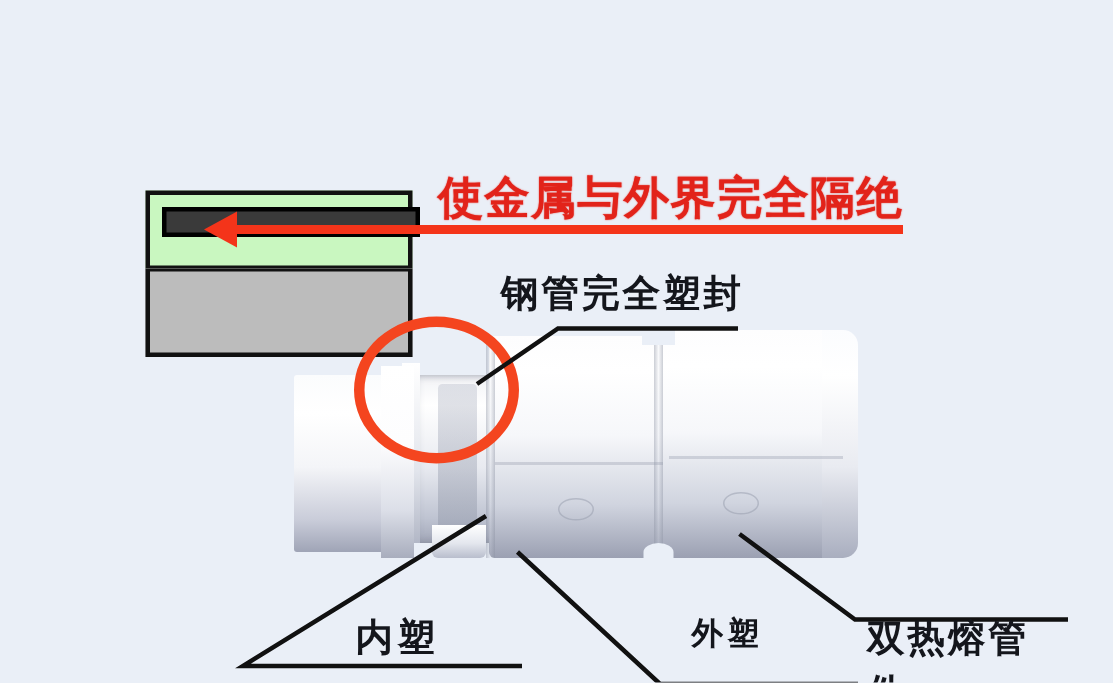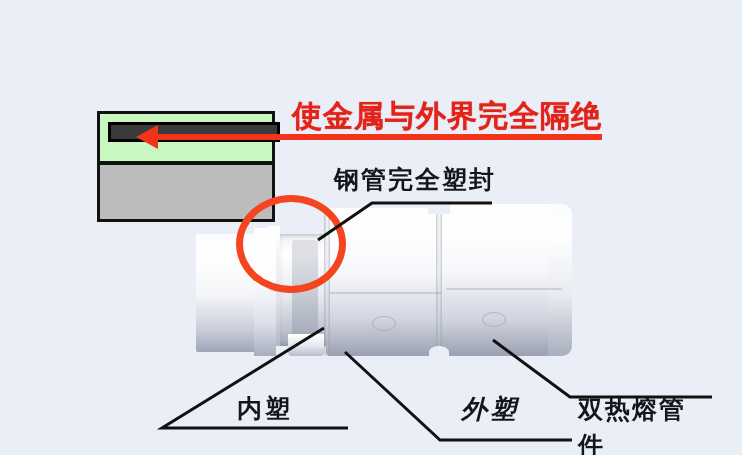--- a/index.html
+++ b/index.html
@@ -4,21 +4,21 @@
 <title>PPR Pipe Fitting Diagram</title>
 <style>
   html,body{margin:0;padding:0;}
   body{
     width:742px;height:455px;
     background:#eaeff7;
     font-family:"DejaVu Sans","Liberation Sans",sans-serif;
     overflow:hidden;
     position:relative;
   }
-  #stage{position:absolute;left:0;top:0;width:742px;height:371px;}
+  #stage{position:absolute;left:0;top:16px;width:742px;height:371px;}
 
   
   .xsec{position:absolute;border:3px solid #111;box-sizing:border-box;}
   .xsec-green{left:97px;top:111px;width:178px;height:52px;background:#c9f7c0;
               border-bottom-width:2px;}
   .xsec-gray{left:97px;top:163px;width:178px;height:59px;background:#bcbcbc;
              border-top-width:2px;}
   .xsec-steel{position:absolute;left:108px;top:122px;width:172px;height:20px;
               background:#3a3a3a;border:3px solid #000;box-sizing:border-box;}
 
@@ -88,21 +88,21 @@
   .d2{left:286px;top:116px;}
 
   
   svg.leaders{position:absolute;left:0;top:0;width:742px;height:455px;}
 
   
   .lbl{position:absolute;color:#14161c;font-weight:700;white-space:nowrap;
        font-family:"DejaVu Sans","Liberation Sans",sans-serif;}
   .lbl-steel{left:334px;top:163px;font-size:25px;letter-spacing:2px;}
   .lbl-inner{left:237px;top:392px;font-size:25px;letter-spacing:3px;}
-  .lbl-outer{left:461px;top:392px;font-size:26px;letter-spacing:3px;font-style:italic;}
+  .lbl-outer{left:461px;top:392px;font-size:21px;letter-spacing:3px;}
   .lbl-double{left:578px;top:360px;font-size:25px;letter-spacing:2px;line-height:36px;width:140px;white-space:normal;margin-top:32px;}
 </style>
 </head>
 <body>
 
 <div id="stage">
 
   <div>
     <div class="xsec xsec-green"></div>
     <div class="xsec-steel"></div>

